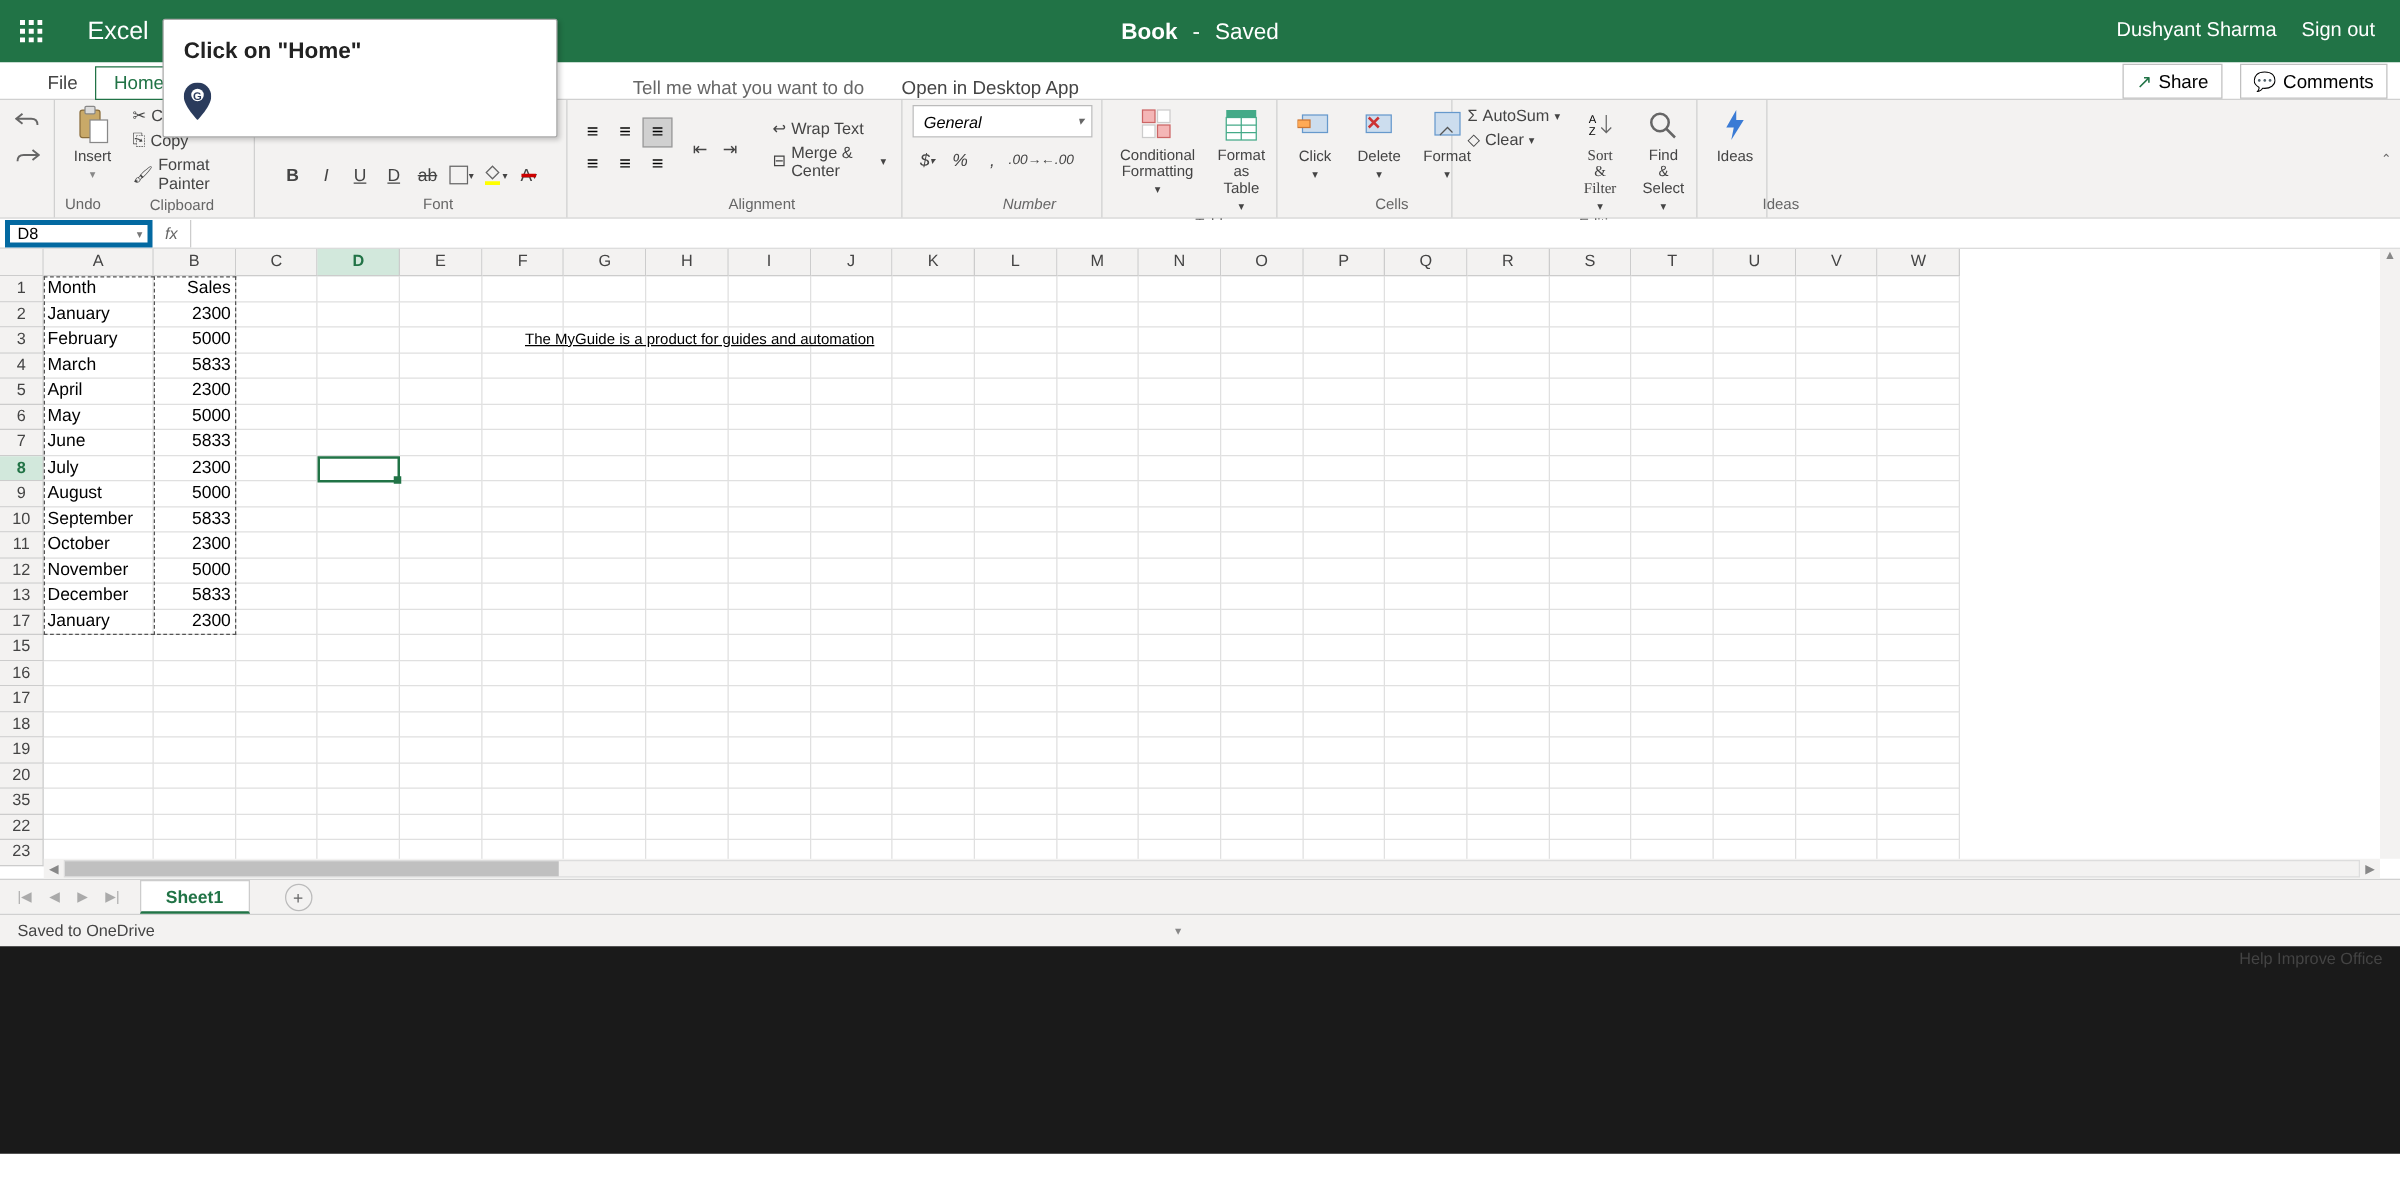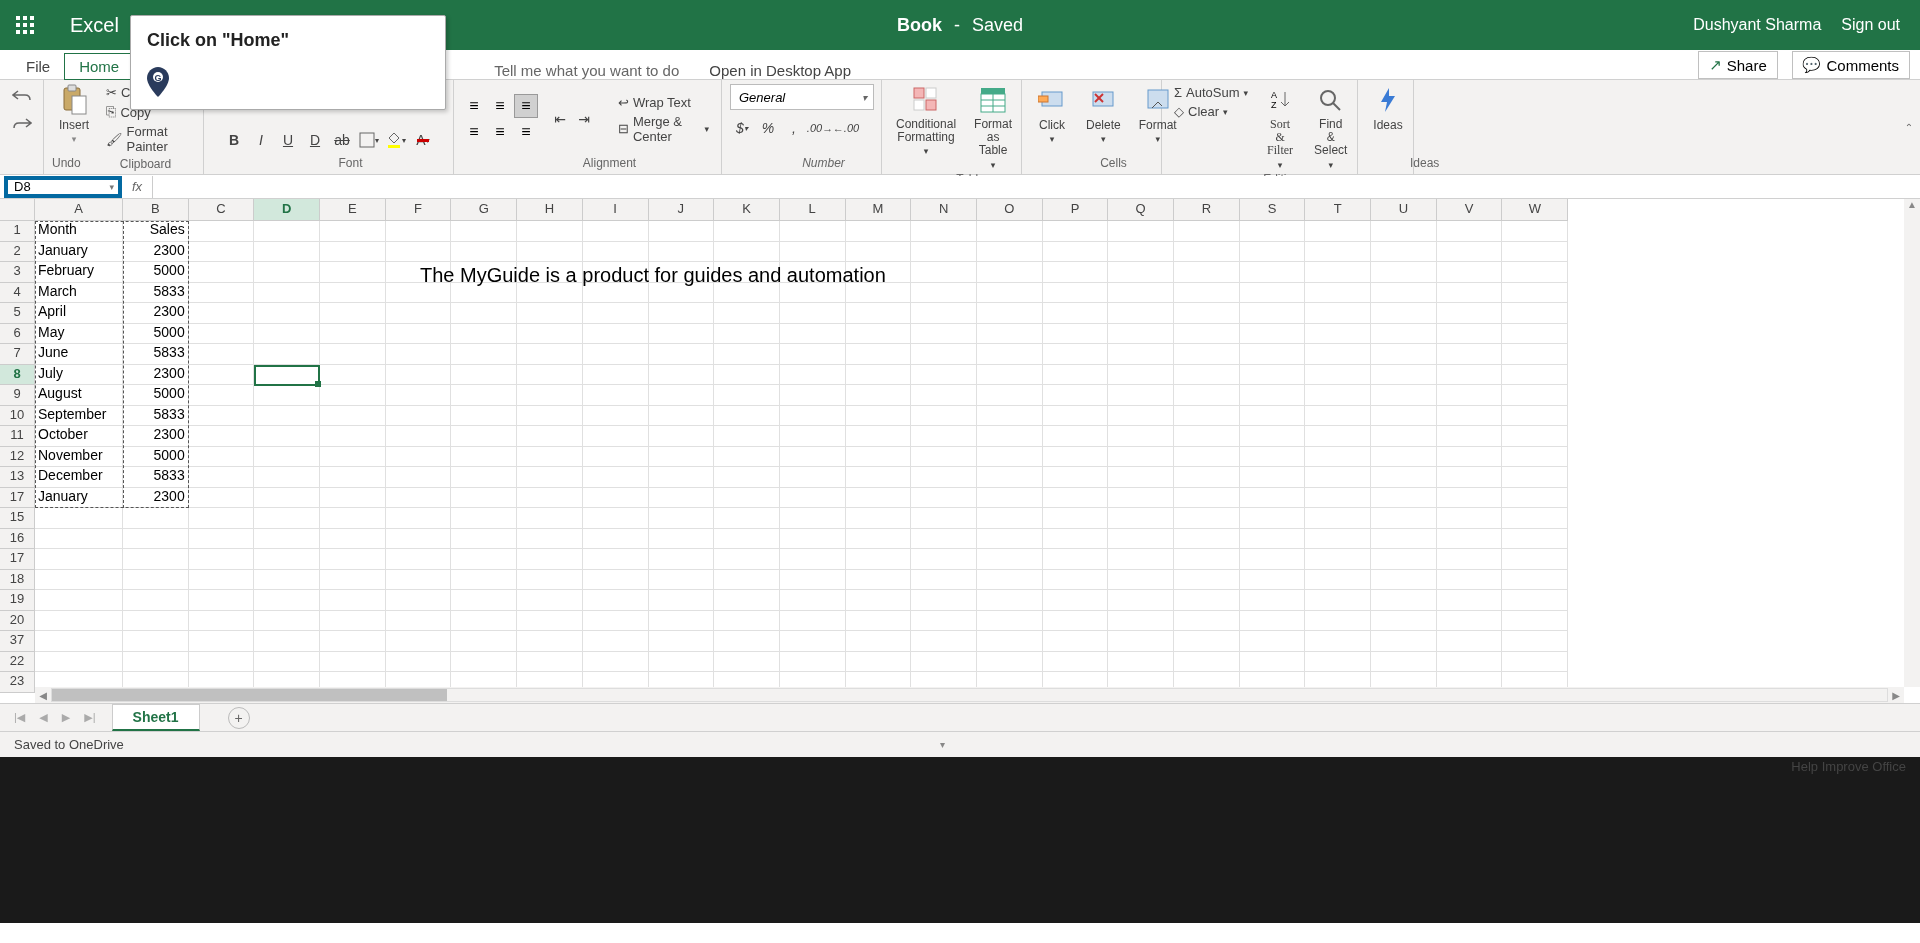--- a/index.html
+++ b/index.html
@@ -6,21 +6,21 @@
 body { width: 1920px; height: 943px; overflow: hidden; background: #fff; position: relative; }
 
 .titlebar { height: 50px; background: #217346; display: flex; align-items: center; color: #fff; position: relative; }
 .apps-icon { width: 50px; height: 50px; display: flex; align-items: center; justify-content: center; }
 .apps-icon svg { width: 18px; height: 18px; fill: #fff; }
 .app-name { font-size: 20px; font-weight: 400; padding: 0 20px; }
 .doc-title-area { position: absolute; left: 50%; transform: translateX(-50%); display: flex; align-items: center; gap: 12px; font-size: 18px; }
 .doc-title { font-weight: 600; }
 .user-area { margin-left: auto; display: flex; gap: 20px; padding-right: 20px; font-size: 16px; }
 
-.menubar { height: 30px; background: #fff; display: flex; align-items: flex-end; border-bottom: 1px solid #d0d0d0; position: relative; padding-left: 12px; }
+.menubar { height: 30px; background: #fff; display: flex; align-items: flex-end; border-bottom: 1px solid #d0d0d0; position: relative; padding-left: 24px; }
 .menu-tab { padding: 4px 14px; font-size: 15px; color: #444; cursor: pointer; }
 .menu-tab.home { color: #217346; border: 1px solid #217346; background: #fff; margin-bottom: -1px; font-weight: 400; }
 .tell-me { margin-left: 30px; font-size: 15px; color: #666; }
 .desktop-app { margin-left: 30px; font-size: 15px; color: #444; }
 .menu-right { margin-left: auto; display: flex; gap: 14px; padding-right: 10px; }
 .menu-right-btn { border: 1px solid #c0c0c0; padding: 4px 10px; font-size: 15px; display: flex; align-items: center; gap: 5px; }
 .menu-right-btn .mi { color: #217346; }
 
 .tooltip-bubble { position: absolute; left: 130px; top: 15px; width: 316px; height: 95px; background: #fff; border: 1px solid #aaa; border-radius: 2px; box-shadow: 2px 2px 4px rgba(0,0,0,0.2); z-index: 100; padding: 14px 16px; }
 .tooltip-bubble .ttext { font-weight: 700; font-size: 18px; color: #222; }
@@ -58,21 +58,21 @@
 .row-h { height: 20.5px; text-align: center; font-size: 13px; color: #444; border-right: 1px solid #ccc; border-bottom: 1px solid #ccc; padding-top: 1px; background: #f3f2f1; }
 .row-h.sel { color: #217346; font-weight: 600; background: #d2e8dc; }
 .cells { position: absolute; left: 35px; top: 22px; }
 .cell-row { display: flex; height: 20.5px; }
 .cell { width: 65.7px; height: 20.5px; border-right: 1px solid #e0e0e0; border-bottom: 1px solid #e0e0e0; font-size: 14px; padding: 0 3px; overflow: visible; white-space: nowrap; }
 .cell.colA { width: 88px; }
 .cell.num { text-align: right; }
 .dash-box { position: absolute; border: 1px dashed #555; pointer-events: none; }
 .sel-cell { position: absolute; border: 2px solid #217346; background: #fff; pointer-events: none; }
 .sel-handle { position: absolute; width: 6px; height: 6px; background: #217346; right: -3px; bottom: -3px; }
-.overflow-text { position: absolute; font-size: 20px; white-space: nowrap; }
+.overflow-text { position: absolute; font-size: 12px; white-space: nowrap; text-decoration: underline; }
 .scroll-h { position: absolute; left: 35px; bottom: 0; right: 16px; height: 16px; background: #f3f2f1; display: flex; align-items: center; }
 .scroll-h .track { flex: 1; height: 14px; border: 1px solid #ddd; position: relative; }
 .scroll-h .thumb { position: absolute; left: 0; width: 395px; height: 12px; background: #c0c0c0; }
 .scroll-h .arr { width: 16px; text-align: center; font-size: 10px; color: #888; }
 .scroll-v { position: absolute; right: 0; top: 0; width: 16px; bottom: 16px; background: #f3f2f1; }
 .scroll-v .arr { height: 16px; text-align: center; font-size: 10px; color: #888; }
 
 .sheet-tabs { height: 28px; background: #f3f2f1; display: flex; align-items: center; border-top: 1px solid #d0d0d0; padding-left: 6px; gap: 8px; }
 .sheet-nav { display: flex; gap: 14px; color: #aaa; font-size: 11px; padding: 0 8px; }
 .sheet-tab { padding: 4px 20px; background: #fff; border: 1px solid #ccc; border-bottom: 2px solid #217346; font-size: 14px; color: #217346; font-weight: 600; }
@@ -438,21 +438,21 @@
       <div class="row-h">11</div>
       <div class="row-h">12</div>
       <div class="row-h">13</div>
       <div class="row-h">17</div>
       <div class="row-h">15</div>
       <div class="row-h">16</div>
       <div class="row-h">17</div>
       <div class="row-h">18</div>
       <div class="row-h">19</div>
       <div class="row-h">20</div>
-      <div class="row-h">37</div>
+      <div class="row-h">35</div>
       <div class="row-h">22</div>
       <div class="row-h">23</div>
     </div>
   <div class="cells" id="cells">
       <div class="cell-row">
         <div class="cell colA">Month</div>
         <div class="cell num">Sales</div>
         <div class="cell"></div>
         <div class="cell"></div>
         <div class="cell"></div>

